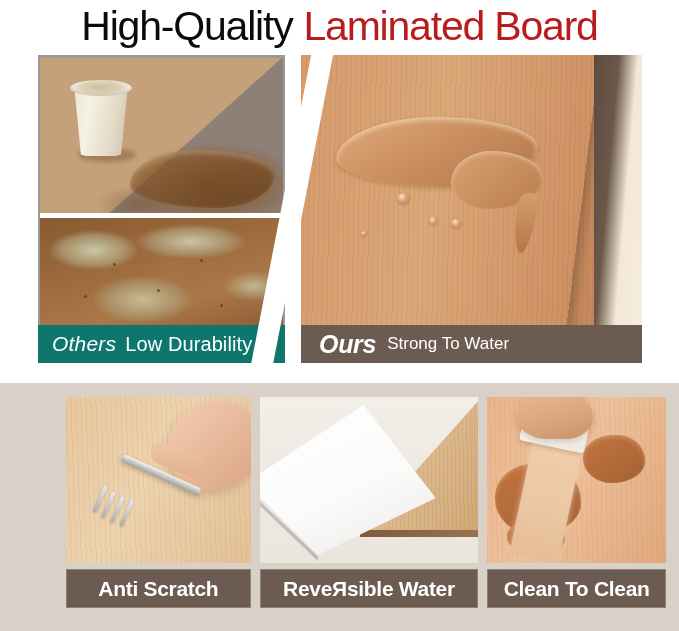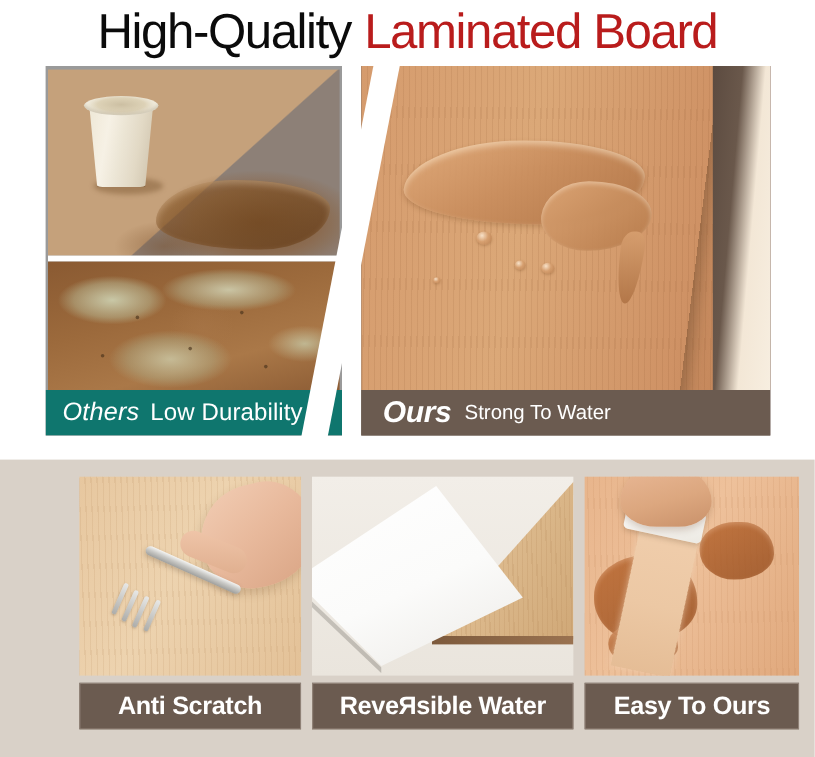--- a/index.html
+++ b/index.html
@@ -544,18 +544,18 @@
     <div class="feature f3">
       <div class="f-photo p-clean">
         <div class="stain" style="left:8px;top:66px;width:86px;height:72px;"></div>
         <div class="stain" style="left:96px;top:38px;width:62px;height:48px;"></div>
         <div class="stain" style="left:20px;top:122px;width:58px;height:36px;"></div>
         <div class="wipe-streak"></div>
         <div class="cloth"></div>
         <div class="hand3"></div>
       </div>
       <div class="f-caption">
-        <span>Easy To Ours</span>
+        <span>Clean To Clean</span>
       </div>
     </div>
 
   </div>
 </div>
 
 </body></html>

